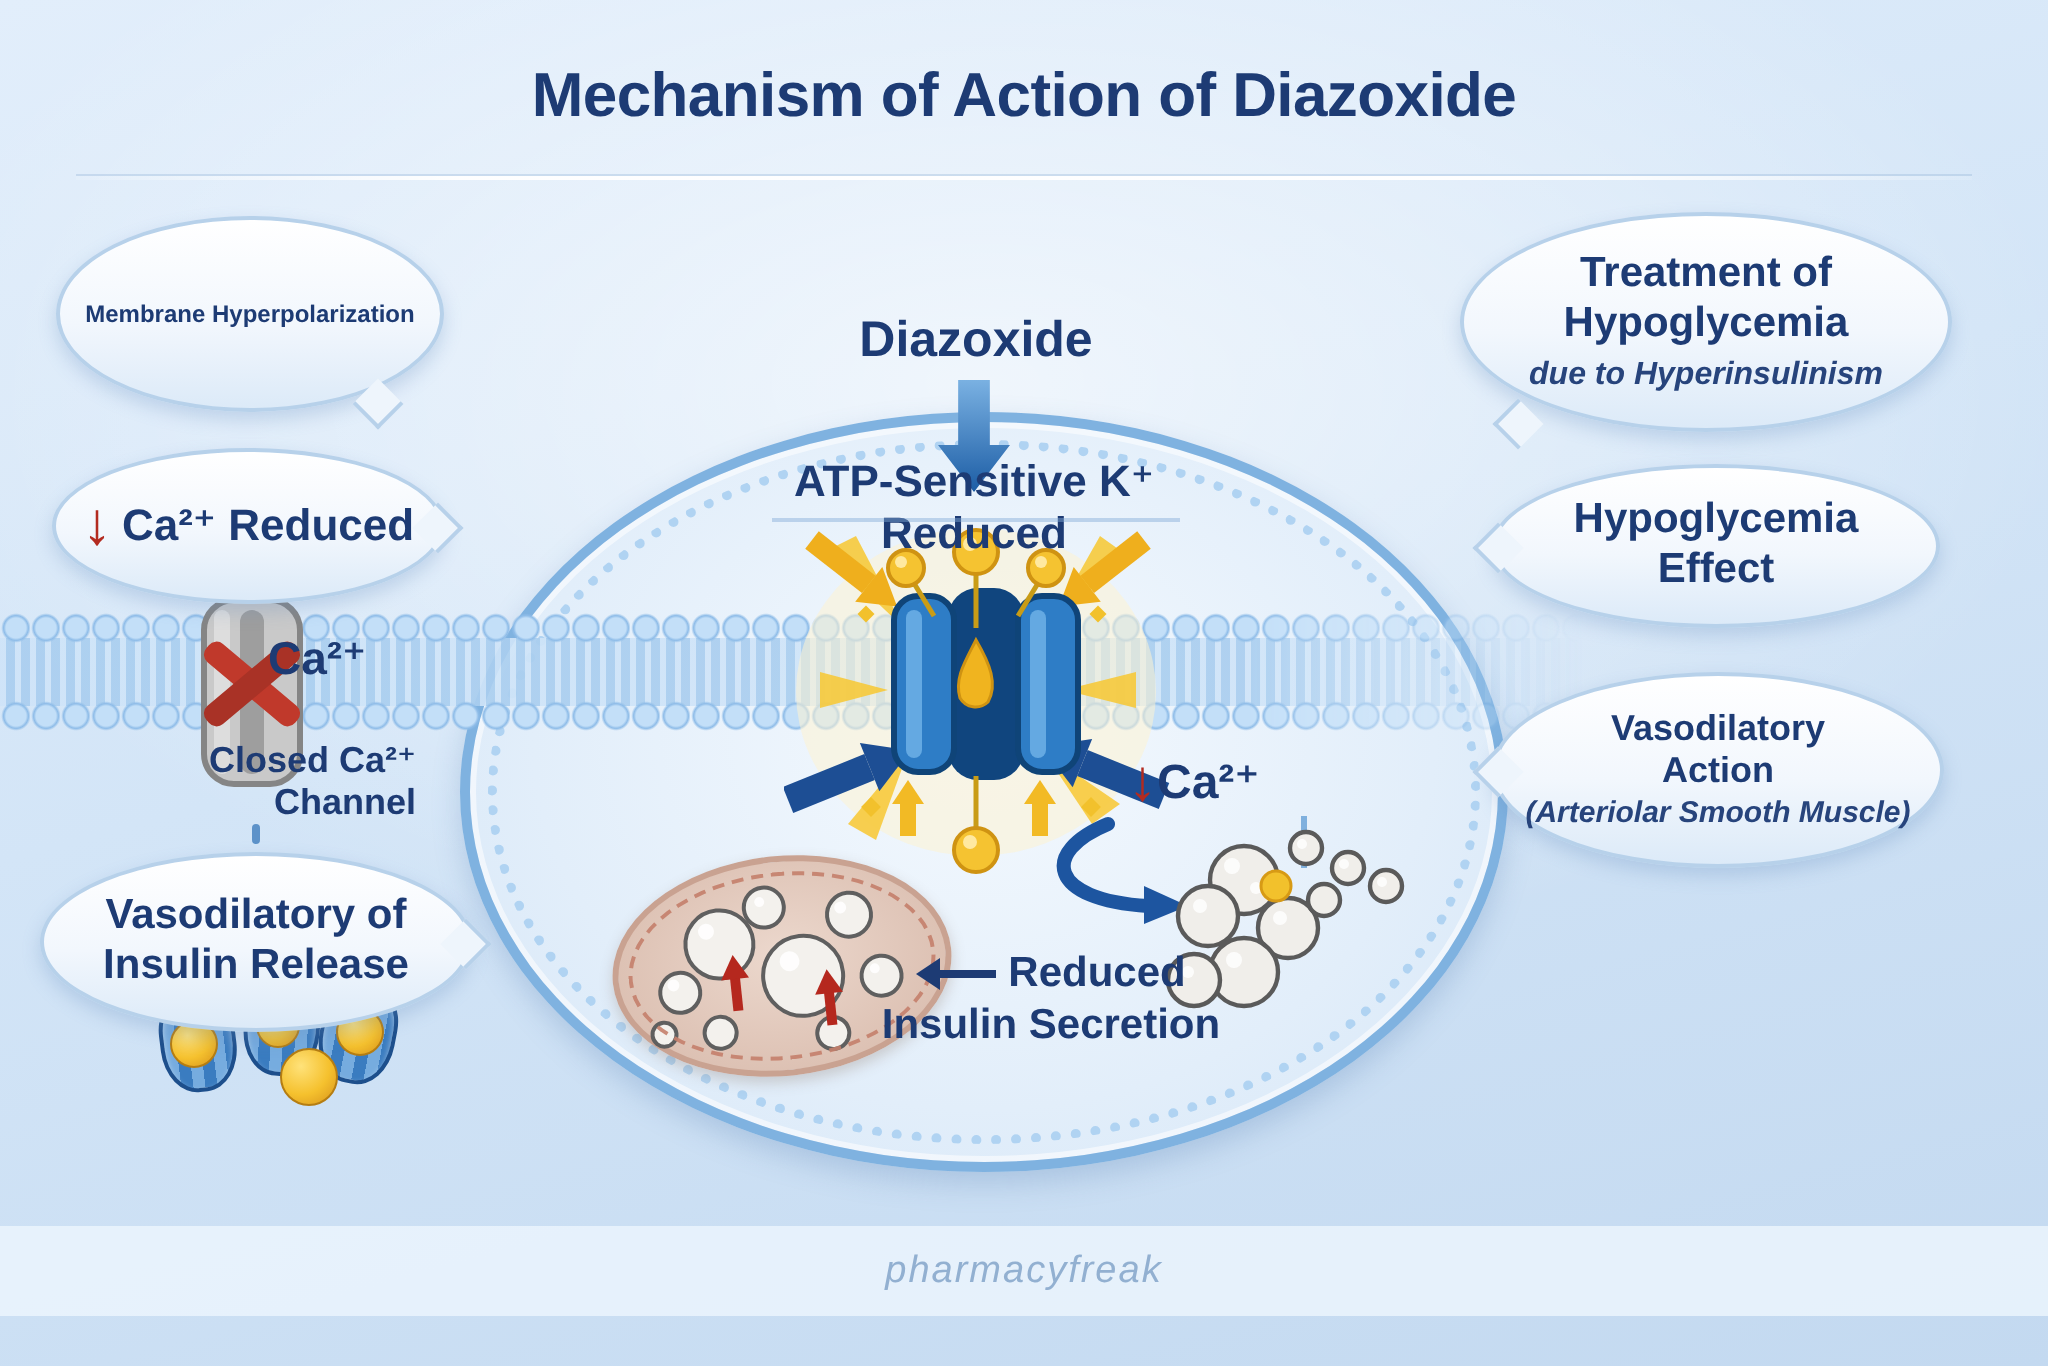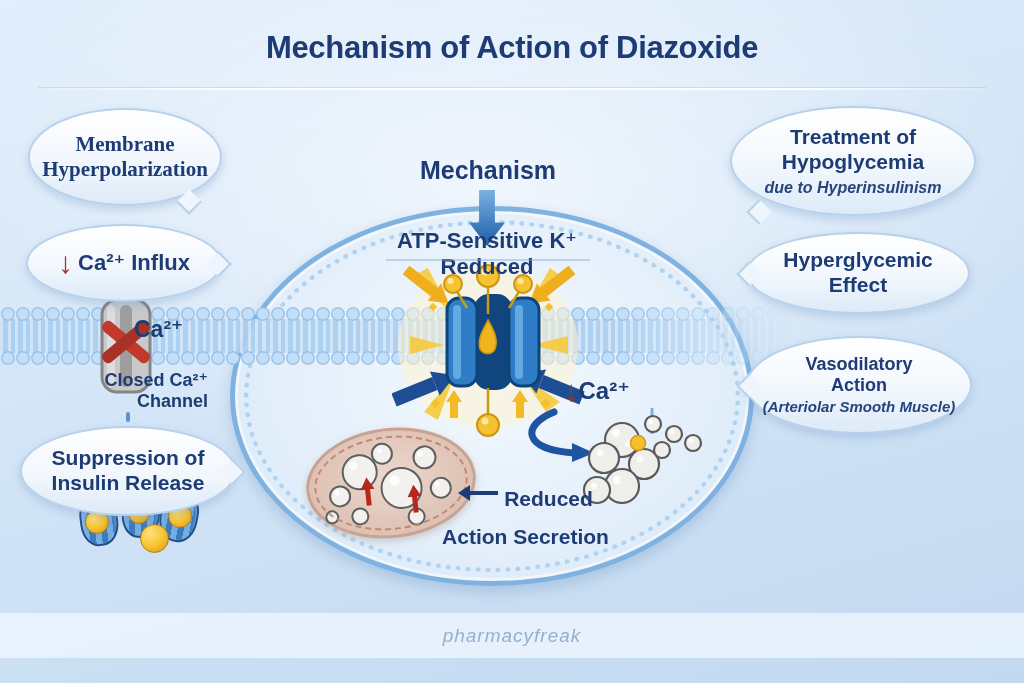--- a/index.html
+++ b/index.html
@@ -45,21 +45,21 @@
     background:linear-gradient(180deg,#ffffff 0%,#f2f7fd 55%,#dceaf8 100%);
     border:2px solid #b7d1ea;box-shadow:0 4px 9px rgba(100,140,190,.28);}
   .bubble .b-main{font-weight:800;color:#1d3b74;line-height:1.18;}
   .bubble .b-sub{font-style:italic;font-weight:600;color:#27447c;line-height:1.2;}
   .tail{position:absolute;width:16px;height:16px;background:#eef5fc;transform:rotate(45deg);}
   .tail-r{right:-8px;top:50%;margin-top:-8px;border-top:2px solid #b7d1ea;border-right:2px solid #b7d1ea;}
   .tail-l{left:-8px;top:50%;margin-top:-8px;border-left:2px solid #b7d1ea;border-bottom:2px solid #b7d1ea;}
   .tail-br{right:22px;bottom:-7px;border-right:2px solid #b7d1ea;border-bottom:2px solid #b7d1ea;}
   .tail-bl{left:18px;bottom:-7px;border-left:2px solid #b7d1ea;border-bottom:2px solid #b7d1ea;}
 
-  .bubble1{left:28px;top:108px;width:190px;height:94px;} .bubble1 .b-main{font-size:21px;width:172px;font-family:Liberation Serif, serif;}
+  .bubble1{left:28px;top:108px;width:190px;height:94px;} .bubble1 .b-main{font-size:12px;width:172px;}
   .bubble2{left:26px;top:224px;width:192px;height:74px;flex-direction:row;gap:5px;}
   .bubble2 .b-main{font-size:22px;}
   .bubble3{left:20px;top:426px;width:212px;height:86px;} .bubble3 .b-main{font-size:21px;width:190px;}
   .bubbleR1{left:730px;top:106px;width:242px;height:106px;}
   .bubbleR1 .b-main{font-size:21px;width:180px;} .bubbleR1 .b-sub{font-size:16px;margin-top:3px;}
   .bubbleR2{left:746px;top:232px;width:220px;height:78px;} .bubbleR2 .b-main{font-size:21px;width:170px;}
   .bubbleR3{left:746px;top:336px;width:222px;height:94px;}
   .bubbleR3 .b-main{font-size:18px;width:160px;} .bubbleR3 .b-sub{font-size:15px;margin-top:2px;white-space:nowrap;}
 
   .red-glyph{color:#b32b20;font-weight:900;}
@@ -80,21 +80,21 @@
     clip-path:polygon(28% 0,72% 0,72% 58%,100% 58%,50% 100%,0 58%,28% 58%);}
   .chan-lbl{left:362px;top:228px;width:250px;text-align:center;font-size:22px;font-weight:800;z-index:4;}
   .chan-rule{left:386px;top:259px;width:204px;height:2px;background:rgba(130,170,215,.45);z-index:4;}
 
   .ca-dec{left:564px;top:377px;z-index:4;display:flex;align-items:flex-start;}
   .ca-dec .red-glyph{font-size:29px;line-height:1;}
   .ca-dec .b-main{font-size:24px;font-weight:800;color:#1d3b74;}
 
   .reduced{left:438px;top:474px;width:175px;z-index:4;display:flex;flex-direction:column;align-items:center;}
   .reduced .row1{display:flex;align-items:center;gap:6px;}
-  .reduced .b-main{font-size:21px;font-weight:800;color:#1d3b74;line-height:1.25;margin-top:12px;}
+  .reduced .b-main{font-size:21px;font-weight:800;color:#1d3b74;line-height:1.25;}
 
   
   .vesicles{left:80px;top:486px;width:136px;height:74px;z-index:3;}
   .vesicle{position:absolute;width:34px;height:46px;border:2px solid #1d4f8c;border-radius:40% 40% 45% 45%;
     background:repeating-linear-gradient(90deg,#76acdf 0 6px,#3a7cc0 6px 12px);
     box-shadow:inset 0 2px 3px rgba(255,255,255,.5);}
   .ball{position:absolute;border-radius:50%;border:1.5px solid #b57d12;
     background:radial-gradient(circle at 35% 30%,#ffe27a,#f5c12e 55%,#d6921a);}
 
   
@@ -126,56 +126,56 @@
     <div class="m-row m-bot"></div>
   </div>
 
   <div class="abs bubble bubble1">
     <span class="b-main">Membrane Hyperpolarization</span>
     <span class="tail tail-br"></span>
   </div>
 
   <div class="abs bubble bubble2">
     <span class="red-glyph">↓</span>
-    <span class="b-main">Ca²⁺ Influx</span>
+    <span class="b-main">Ca²⁺ Reduced</span>
     <span class="tail tail-r"></span>
   </div>
 
   <div class="abs connector"></div>
 
   <svg class="abs" style="left:92px;top:296px;z-index:3;" width="96" height="104" viewBox="0 0 96 104">
     <rect x="10" y="4" width="48" height="92" rx="15" fill="#c9c9c9" stroke="#858585" stroke-width="3"></rect>
     <rect x="28" y="9" width="12" height="82" rx="6" fill="#9e9e9e"></rect>
     <rect x="15" y="9" width="8" height="82" rx="4" fill="#e2e2e2" opacity=".8"></rect>
     <g transform="translate(34,46)">
       <rect x="-29" y="-6" width="58" height="12" rx="5" fill="#c0392b" transform="rotate(40)"></rect>
       <rect x="-29" y="-6" width="58" height="12" rx="5" fill="#a93226" transform="rotate(-40)"></rect>
     </g>
   </svg>
   <div class="abs mem-ca navy">Ca²⁺</div>
   <div class="abs closed-lbl">Closed Ca²⁺ Channel</div>
   <div class="abs dash1"></div>
   <div class="abs dash2"></div>
 
   <div class="abs bubble bubble3">
-    <span class="b-main">Suppression of Insulin Release</span>
+    <span class="b-main">Vasodilatory of Insulin Release</span>
     <span class="tail tail-r"></span>
   </div>
 
   <div class="abs vesicles">
     <div class="vesicle" style="left:0;top:10px;transform:rotate(-7deg);"></div>
     <div class="vesicle" style="left:42px;top:2px;transform:rotate(4deg);"></div>
     <div class="vesicle" style="left:80px;top:6px;transform:rotate(11deg);"></div>
     <div class="ball" style="left:5px;top:24px;width:22px;height:22px;"></div>
     <div class="ball" style="left:48px;top:16px;width:20px;height:20px;"></div>
     <div class="ball" style="left:88px;top:18px;width:22px;height:22px;"></div>
     <div class="ball" style="left:60px;top:38px;width:27px;height:27px;"></div>
   </div>
 
-  <div class="abs drug-lbl navy">Mechanism</div>
+  <div class="abs drug-lbl navy">Diazoxide</div>
   <div class="abs drug-arrow"></div>
   <div class="abs chan-lbl navy">ATP-Sensitive K⁺ Reduced</div>
   <div class="abs chan-rule"></div>
 
   <svg class="abs" style="left:392px;top:250px;z-index:3;" width="200" height="200" viewBox="0 0 200 200">
     <ellipse cx="96" cy="96" rx="90" ry="82" fill="#fdf3d2" opacity=".55"></ellipse>
     <g fill="#f7ca3c" opacity=".9">
       <polygon points="60,64 20,26 36,18"></polygon>
       <polygon points="132,64 158,18 172,28"></polygon>
       <polygon points="62,126 32,162 46,170"></polygon>
@@ -316,31 +316,31 @@
   </div>
 
   <div class="abs reduced">
     <div class="row1">
       <svg width="40" height="16" viewBox="0 0 40 16">
         <rect x="10" y="6" width="30" height="4" fill="#1d3b74"></rect>
           <polygon points="12,0 12,16 0,8" fill="#1d3b74"></polygon>
       </svg>
       <span class="b-main">Reduced</span>
     </div>
-    <span class="b-main">Action Secretion</span>
+    <span class="b-main">Insulin Secretion</span>
   </div>
 
   <div class="abs bubble bubbleR1">
     <span class="b-main">Treatment of Hypoglycemia</span>
     <span class="b-sub">due to Hyperinsulinism</span>
     <span class="tail tail-bl"></span>
   </div>
 
   <div class="abs bubble bubbleR2">
-    <span class="b-main">Hyperglycemic Effect</span>
+    <span class="b-main">Hypoglycemia Effect</span>
     <span class="tail tail-l"></span>
   </div>
 
   <div class="abs bubble bubbleR3">
     <span class="b-main">Vasodilatory Action</span>
     <span class="b-sub">(Arteriolar Smooth Muscle)</span>
     <span class="tail tail-l"></span>
   </div>
 
   <div class="abs watermark">

